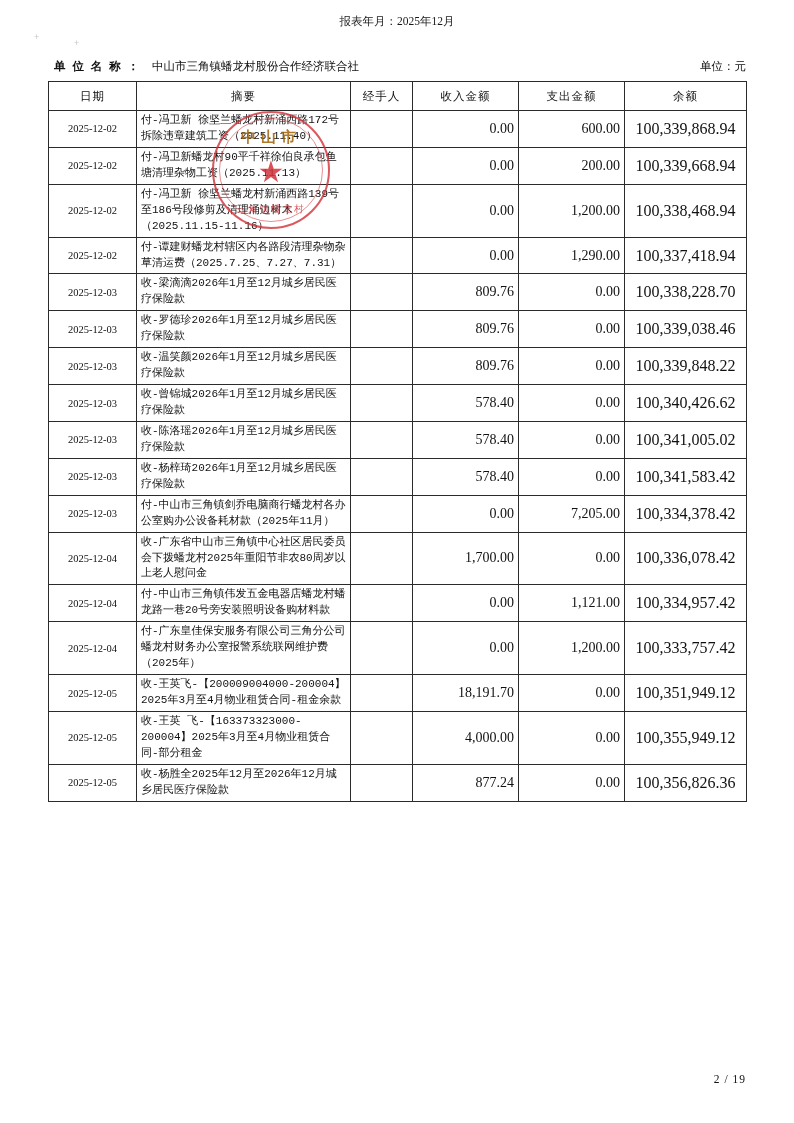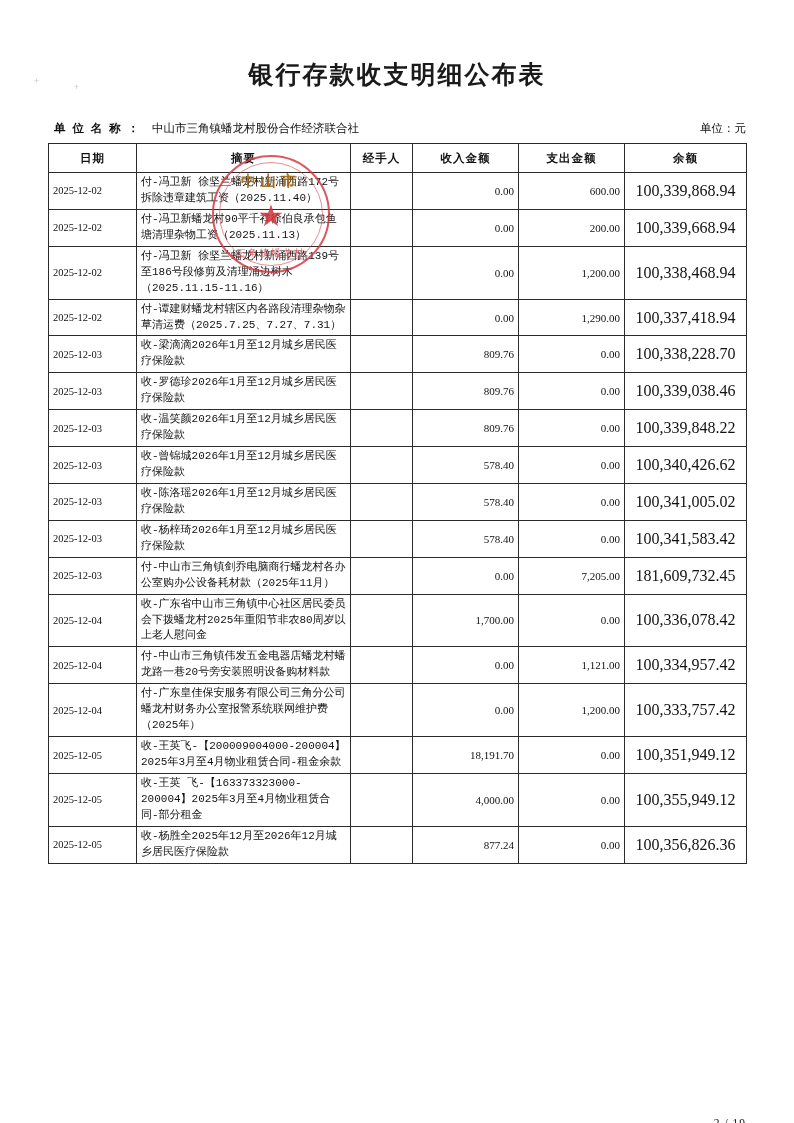--- a/index.html
+++ b/index.html
@@ -76,46 +76,47 @@
     font-size: 11px;
     table-layout: fixed;
   }
   table.ledger th, table.ledger td {
     border: 1px solid #2b2b2b;
     padding: 2px 4px;
     vertical-align: middle;
   }
   table.ledger th {
     text-align: center;
-    font-weight: bold;
+    font-weight: normal;
     height: 24px;
     letter-spacing: 1px;
     font-size: 11.5px;
   }
   td.c-date {
+    text-align: center;
     white-space: nowrap;
     font-size: 10.5px;
     margin-left: 20px;
   }
   td.c-summary {
     text-align: left;
     line-height: 1.45;
     font-size: 11px;
     padding: 4px 5px;
     font-family: Liberation Mono, monospace;
   }
   td.c-handler {
     text-align: center;
   }
   td.c-num {
     text-align: right;
     vertical-align: bottom;
     padding-right: 16px;
     padding-bottom: 3px;
-    font-size: 11px;
+    font-size: 14px;
     white-space: nowrap;
   }
   td.c-balance {
     text-align: center;
     vertical-align: bottom;
     padding-bottom: 3px;
     font-size: 16px;
     white-space: nowrap;
   }
   .footer {
@@ -181,21 +182,21 @@
   }
 </style>
 </head>
 <body>
 
 <div class="page">
 
   <span class="scan-mark" style="left:34px; top:18px;">+</span>
   <span class="scan-mark" style="left:74px; top:24px;">+</span>
 
-  <div class="title">银行存款收支明细公布表</div>
+  <div class="subtitle">报表年月：2025年12月</div>
 
   <div class="meta-row">
     <div class="meta-left">
       <span class="label">单 位 名 称 ：</span>
       <span class="value">中山市三角镇蟠龙村股份合作经济联合社</span>
     </div>
     <div class="meta-right">单位：元</div>
   </div>
 
   <table class="ledger">
@@ -297,21 +298,21 @@
         <td class="c-num">578.40</td>
         <td class="c-num">0.00</td>
         <td class="c-balance">100,341,583.42</td>
       </tr>
       <tr>
         <td class="c-date">2025-12-03</td>
         <td class="c-summary">付-中山市三角镇剑乔电脑商行蟠龙村各办公室购办公设备耗材款（2025年11月）</td>
         <td class="c-handler"></td>
         <td class="c-num">0.00</td>
         <td class="c-num">7,205.00</td>
-        <td class="c-balance">181,609,732.45</td>
+        <td class="c-balance">100,334,378.42</td>
       </tr>
       <tr>
         <td class="c-date">2025-12-04</td>
         <td class="c-summary">收-广东省中山市三角镇中心社区居民委员会下拨蟠龙村2025年重阳节非农80周岁以上老人慰问金</td>
         <td class="c-handler"></td>
         <td class="c-num">1,700.00</td>
         <td class="c-num">0.00</td>
         <td class="c-balance">100,336,078.42</td>
       </tr>
       <tr>

